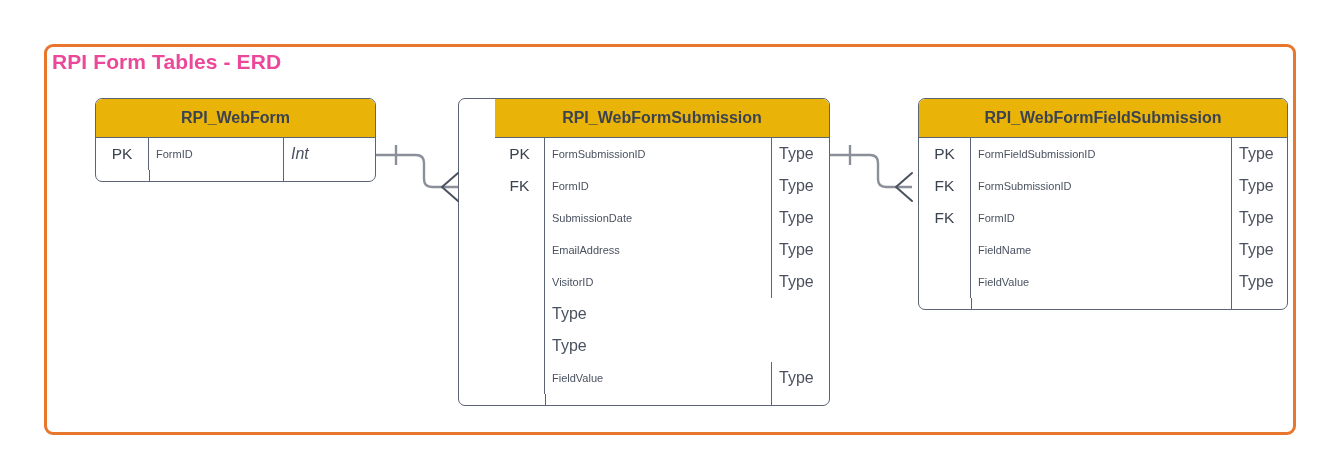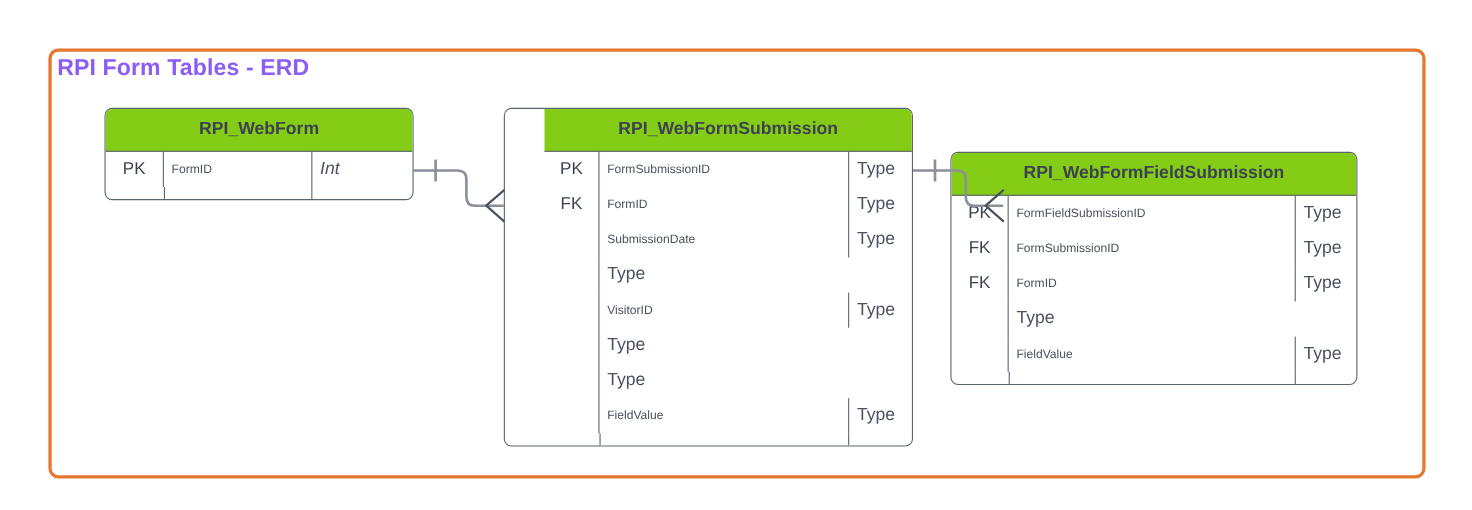--- a/index.html
+++ b/index.html
@@ -28,35 +28,35 @@
     border: 3px solid #E8772E;
     border-radius: 9px;
     background: #ffffff;
   }
   #diagram-title {
     position: absolute;
     left: 52px;
     top: 50px;
     font-size: 21px;
     font-weight: bold;
-    color: #8b5cf6;
+    color: #ec4899;
     letter-spacing: 0.1px;
     white-space: nowrap;
   }
   
   .entity {
     position: absolute;
     box-sizing: border-box;
     background: #ffffff;
     border: 1.6px solid #5A6472;
     border-radius: 7px;
     overflow: hidden;
   }
   .entity-header {
-    background: #84cc16;
+    background: #eab308;
     color: #3B4350;
     font-size: 16px;
     font-weight: bold;
     height: 38px;
     line-height: 38px;
     text-align: center;
     border-bottom: 1.6px solid #5A6472;
     white-space: nowrap;
     overflow: hidden;
   }
@@ -126,21 +126,21 @@
   }
   
   #entity-webform        { left: 95px;  top: 98px;  width: 281px; }
   #entity-webform .attr-key,   #entity-webform .sp-key   { width: 53px; }
   #entity-webform .attr-type,  #entity-webform .sp-type  { width: 91px; font-style: italic; }
 
   #entity-submission     { left: 458px; top: 98px;  width: 372px; padding-left: 36px; }
   #entity-submission .attr-key,  #entity-submission .sp-key  { width: 50px; }
   #entity-submission .attr-type, #entity-submission .sp-type { width: 57px; }
 
-  #entity-fieldsubmission{ left: 864px; top: 98px;  width: 370px; margin-top: 40px; }
+  #entity-fieldsubmission{ left: 918px; top: 98px;  width: 370px; }
   #entity-fieldsubmission .attr-key,  #entity-fieldsubmission .sp-key  { width: 52px; }
   #entity-fieldsubmission .attr-type, #entity-fieldsubmission .sp-type { width: 55px; }
 
   
   .connector {
     position: absolute;
     pointer-events: none;
   }
   .connector svg { display: block; overflow: visible; }
 </style>
@@ -182,20 +182,21 @@
         <div class="attr-name">FormID</div>
         <div class="attr-type">Type</div>
       </div>
       <div class="attr-row">
         <div class="attr-key"></div>
         <div class="attr-name">SubmissionDate</div>
         <div class="attr-type">Type</div>
       </div>
       <div class="attr-row">
         <div class="attr-key"></div>
+        <div class="attr-name">EmailAddress</div>
         <div class="attr-type">Type</div>
       </div>
       <div class="attr-row">
         <div class="attr-key"></div>
         <div class="attr-name">VisitorID</div>
         <div class="attr-type">Type</div>
       </div>
       <div class="attr-row">
         <div class="attr-key"></div>
         <div class="attr-type">Type</div>
@@ -230,20 +231,21 @@
         <div class="attr-name">FormSubmissionID</div>
         <div class="attr-type">Type</div>
       </div>
       <div class="attr-row">
         <div class="attr-key">FK</div>
         <div class="attr-name">FormID</div>
         <div class="attr-type">Type</div>
       </div>
       <div class="attr-row">
         <div class="attr-key"></div>
+        <div class="attr-name">FieldName</div>
         <div class="attr-type">Type</div>
       </div>
       <div class="attr-row">
         <div class="attr-key"></div>
         <div class="attr-name">FieldValue</div>
         <div class="attr-type">Type</div>
       </div>
       <div class="attr-spacer">
         <div class="sp-key"></div>
         <div class="sp-name"></div>

